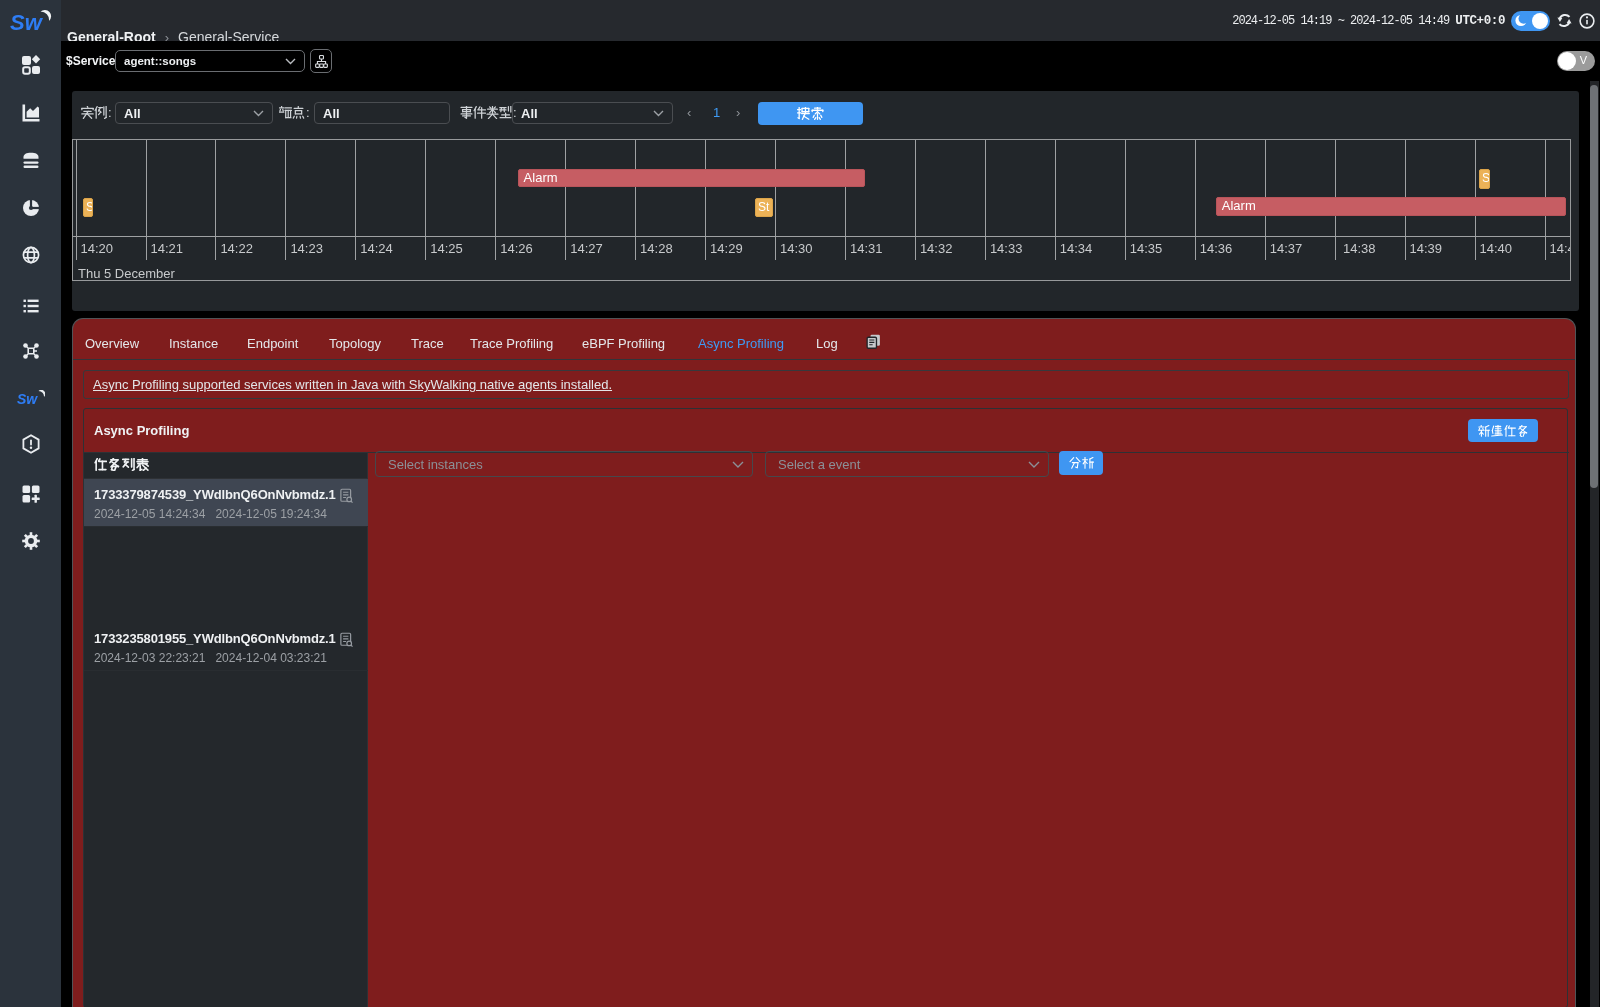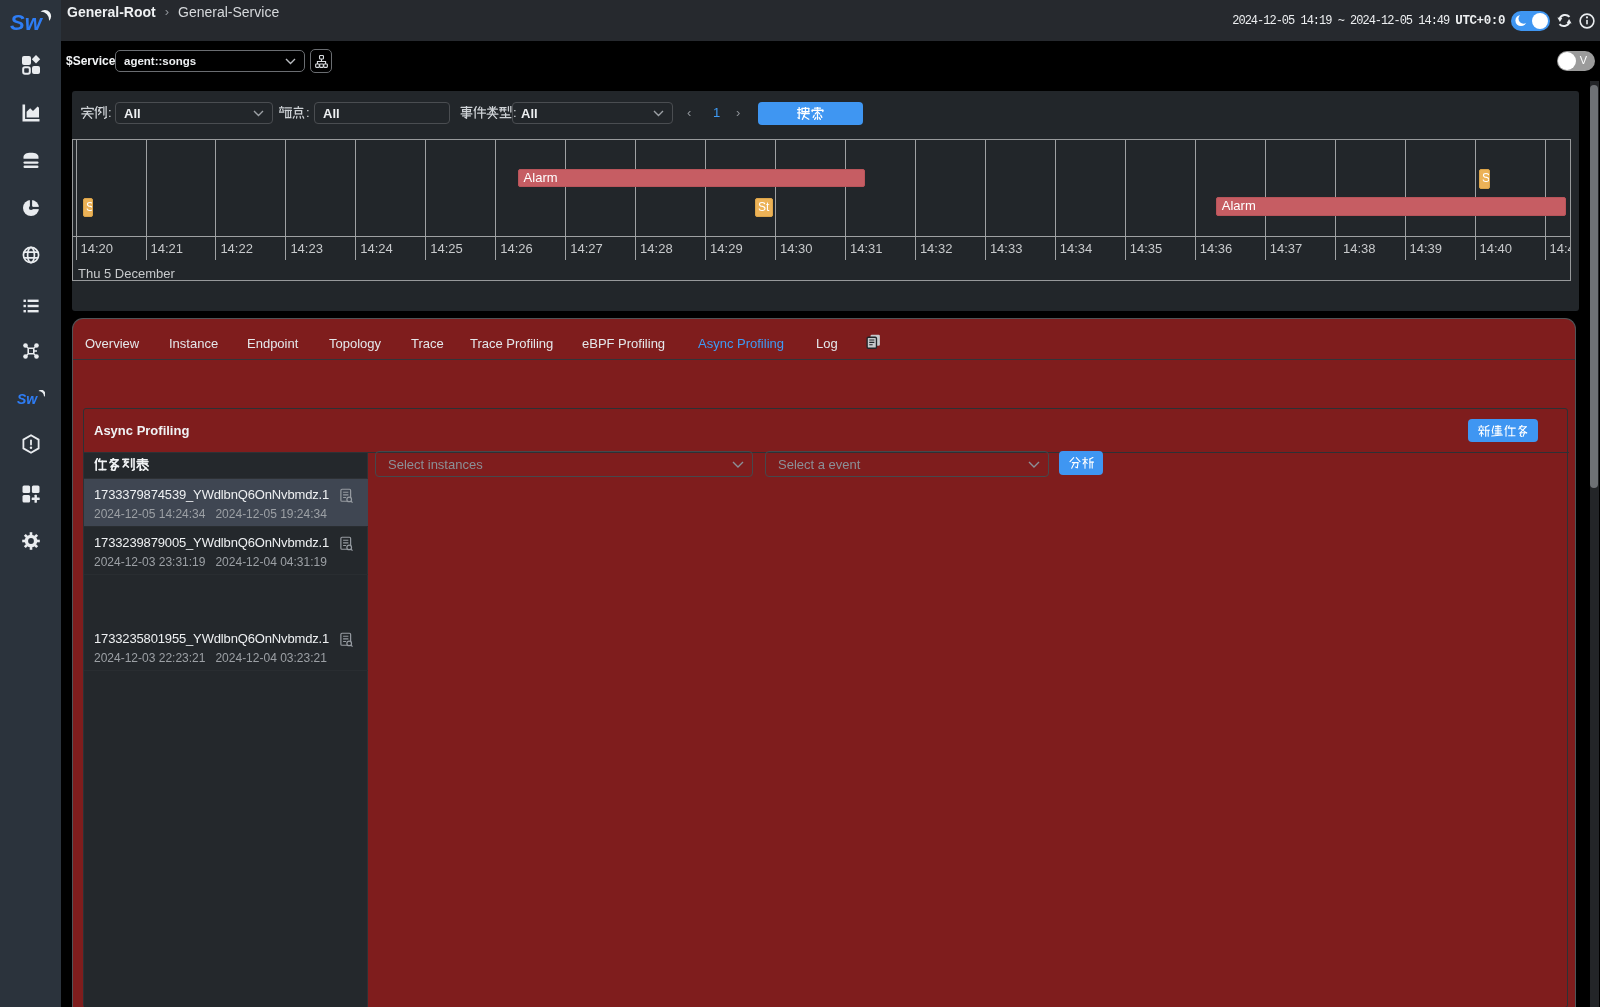--- a/index.html
+++ b/index.html
@@ -2,21 +2,21 @@
 <html><head>
 <meta charset="utf-8">
 <style>
 *{margin:0;padding:0;box-sizing:border-box}
 html,body{width:1600px;height:1007px;background:#000;font-family:"Liberation Sans",sans-serif;overflow:hidden;position:relative}
 
 #sidebar{position:absolute;left:0;top:0;width:61px;height:1007px;background:#2b333c;z-index:5}
 .sicon{position:absolute;left:21px;width:20px;height:20px}
 
 #topbar{position:absolute;left:61px;top:0;width:1539px;height:41px;background:#26292e}
-#crumb{position:absolute;left:6px;top:4px;height:41px;display:flex;align-items:flex-start;gap:9px}
+#crumb{position:absolute;left:6px;top:4px;height:41px;display:flex;align-items:flex-end;gap:9px}
 #crumb .b1{font-size:14px;font-weight:700;color:#eff1f3}
 #crumb .sep{color:#8e9298;font-size:13px}
 #crumb .b2{font-size:14px;font-weight:500;color:#d6d9dc}
 #topright{position:absolute;right:5px;top:0;height:41px;display:flex;align-items:center;gap:6px}
 #dates{font-family:"Liberation Mono",monospace;font-size:12px;color:#eceef0;letter-spacing:-1px}
 .toggle-blue{width:39px;height:20px;border-radius:10px;background:#3f96f2;position:relative}
 .toggle-blue .knob{position:absolute;right:2px;top:2px;width:16px;height:16px;border-radius:8px;background:#fff}
 
 #svcbar{position:absolute;left:61px;top:41px;width:1539px;height:40px;background:#000}
 #svclabel{position:absolute;left:5px;top:0;height:40px;display:flex;align-items:center;font-size:12px;font-weight:700;color:#f2f4f6}
@@ -53,21 +53,21 @@
 #linkbox span{position:absolute;left:9px;top:6px;font-size:13px;color:#e3e6e9;text-decoration:underline}
 #innerbox{position:absolute;left:10px;top:89px;width:1485px;height:600px;border:1px solid #2e3135;border-radius:3px}
 #aphead{position:absolute;left:10px;top:0;height:43px;display:flex;align-items:center;font-size:13px;font-weight:700;color:#f0f2f4}
 #newtask{position:absolute;right:29px;top:10px;width:70px;height:23px;font-size:12px}
 #divider{position:absolute;left:0;top:43px;width:1485px;height:1px;background:#2e3135}
 #tcol{position:absolute;left:0;top:44px;width:284px;height:556px;background:#24282c;border-right:1px solid #2e3135}
 #tcolhead{position:absolute;left:0;top:0;width:284px;height:26px;border-bottom:1px solid #2e3135}
 #tcolhead span{position:absolute;left:10px;top:5px;font-size:13px;font-weight:700;color:#f0f2f4}
 .titem{position:absolute;left:0;width:284px;height:48px;border-bottom:1px solid #292d31}
 .titem.selected{background:#3f4652}
-.titem .tt{position:absolute;left:10px;top:8px;font-size:13px;font-weight:400;color:#eef0f2;letter-spacing:-0.15px}
+.titem .tt{position:absolute;left:10px;top:8px;font-size:13px;font-weight:700;color:#eef0f2;letter-spacing:-0.15px}
 .titem .ts{position:absolute;left:10px;top:28px;font-size:12px;color:#9ca0a5}
 .titem svg{position:absolute;right:14px;top:9px}
 .sel2{position:absolute;height:26px;border:1px solid #46484c;border-radius:4px;font-size:13px;color:#8b9097;display:flex;align-items:center;padding-left:12px}
 #anbtn{position:absolute;left:975px;top:42px;width:44px;height:24px;font-size:12px}
 
 #sbtrack{position:absolute;left:1590px;top:81px;width:9px;height:926px;background:#232528}
 #sbthumb{position:absolute;left:1590px;top:85px;width:8px;height:403px;background:#6e7175;border-radius:4px}
 </style>
 </head>
 <body>
@@ -430,20 +430,23 @@
   <div class="tab" style="left:397px">Trace Profiling</div>
   <div class="tab" style="left:509px">eBPF Profiling</div>
   <div class="tab active" style="left:625px">Async Profiling</div>
   <div class="tab" style="left:743px">Log</div>
   <svg style="position:absolute;left:792px;top:14px" width="17" height="17" viewBox="0 0 20 20">
       <rect x="6.5" y="2" width="11" height="13" rx="1.5" fill="#c7cacd"></rect>
       <rect x="2.5" y="5" width="11" height="13" rx="1.5" fill="#c7cacd" stroke="#22262a" stroke-width="1.6"></rect>
       <path d="M5 8.2 h6 M5 11 h6 M5 13.8 h4" stroke="#22262a" stroke-width="1.3"></path>
     </svg>
   <div id="tabline"></div>
+  <div id="linkbox">
+      <span>Async Profiling supported services written in Java with SkyWalking native agents installed.</span>
+    </div>
   <div id="innerbox">
     <div id="aphead">Async Profiling</div>
     <div class="btn" id="newtask">
         <span style="display:inline-flex;gap:1px;align-items:center">
           <svg width="12" height="12" viewBox="0 0 12 12" style="vertical-align:middle;margin-top:0px" stroke="#ffffff" stroke-width="1.1" stroke-linecap="round" fill="none">
             <g>
               <line x1="3.2" y1="0.3" x2="3.2" y2="1.5"></line>
               <line x1="0.8" y1="2.0" x2="6.0" y2="2.0"></line>
               <line x1="1.6" y1="3.3" x2="1.2" y2="4.6"></line>
               <line x1="4.8" y1="3.3" x2="5.2" y2="4.6"></line>
@@ -551,30 +554,20 @@
       <div class="titem selected" style="top:26px">
           <span class="tt">1733379874539_YWdlbnQ6OnNvbmdz.1</span>
           <span class="ts">2024-12-05 14:24:34&nbsp;&nbsp;&nbsp;2024-12-05 19:24:34</span>
           <svg width="15" height="16" viewBox="0 0 20 21" fill="none" stroke="#969ba1" stroke-width="1.6">
             <rect x="2.5" y="1.5" width="13" height="16" rx="1.5"></rect>
             <path d="M5.5 5.5 h7 M5.5 9 h7 M5.5 12.5 h4"></path>
             <circle cx="13.6" cy="15" r="3.1" fill="#3f4652"></circle>
             <path d="M15.8 17.2 L18 19.4"></path>
           </svg>
         </div>
-      <div class="titem" style="top:74px">
-          <span class="tt">1733239879005_YWdlbnQ6OnNvbmdz.1</span>
-          <span class="ts">2024-12-03 23:31:19&nbsp;&nbsp;&nbsp;2024-12-04 04:31:19</span>
-          <svg width="15" height="16" viewBox="0 0 20 21" fill="none" stroke="#969ba1" stroke-width="1.6">
-            <rect x="2.5" y="1.5" width="13" height="16" rx="1.5"></rect>
-            <path d="M5.5 5.5 h7 M5.5 9 h7 M5.5 12.5 h4"></path>
-            <circle cx="13.6" cy="15" r="3.1" fill="#22262a"></circle>
-            <path d="M15.8 17.2 L18 19.4"></path>
-          </svg>
-        </div>
       <div class="titem" style="top:170px">
           <span class="tt">1733235801955_YWdlbnQ6OnNvbmdz.1</span>
           <span class="ts">2024-12-03 22:23:21&nbsp;&nbsp;&nbsp;2024-12-04 03:23:21</span>
           <svg width="15" height="16" viewBox="0 0 20 21" fill="none" stroke="#969ba1" stroke-width="1.6">
             <rect x="2.5" y="1.5" width="13" height="16" rx="1.5"></rect>
             <path d="M5.5 5.5 h7 M5.5 9 h7 M5.5 12.5 h4"></path>
             <circle cx="13.6" cy="15" r="3.1" fill="#22262a"></circle>
             <path d="M15.8 17.2 L18 19.4"></path>
           </svg>
         </div>

